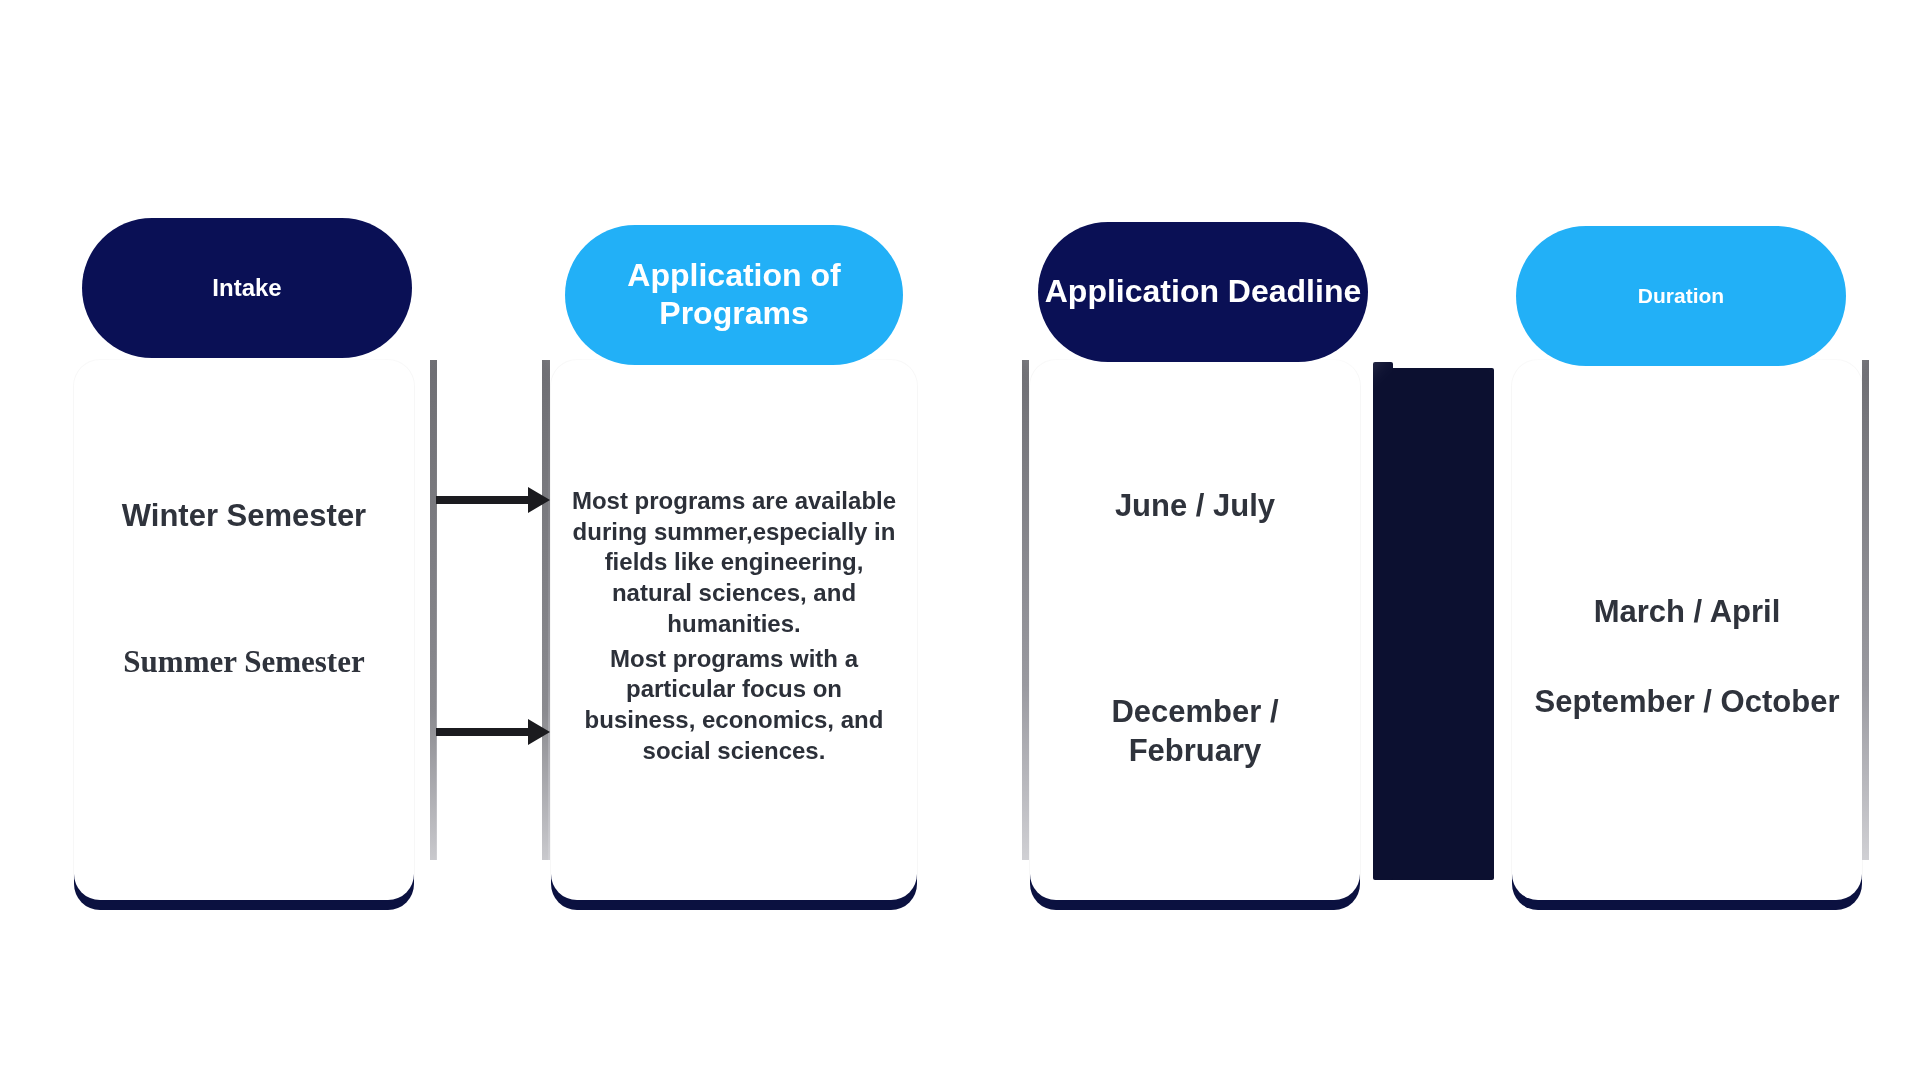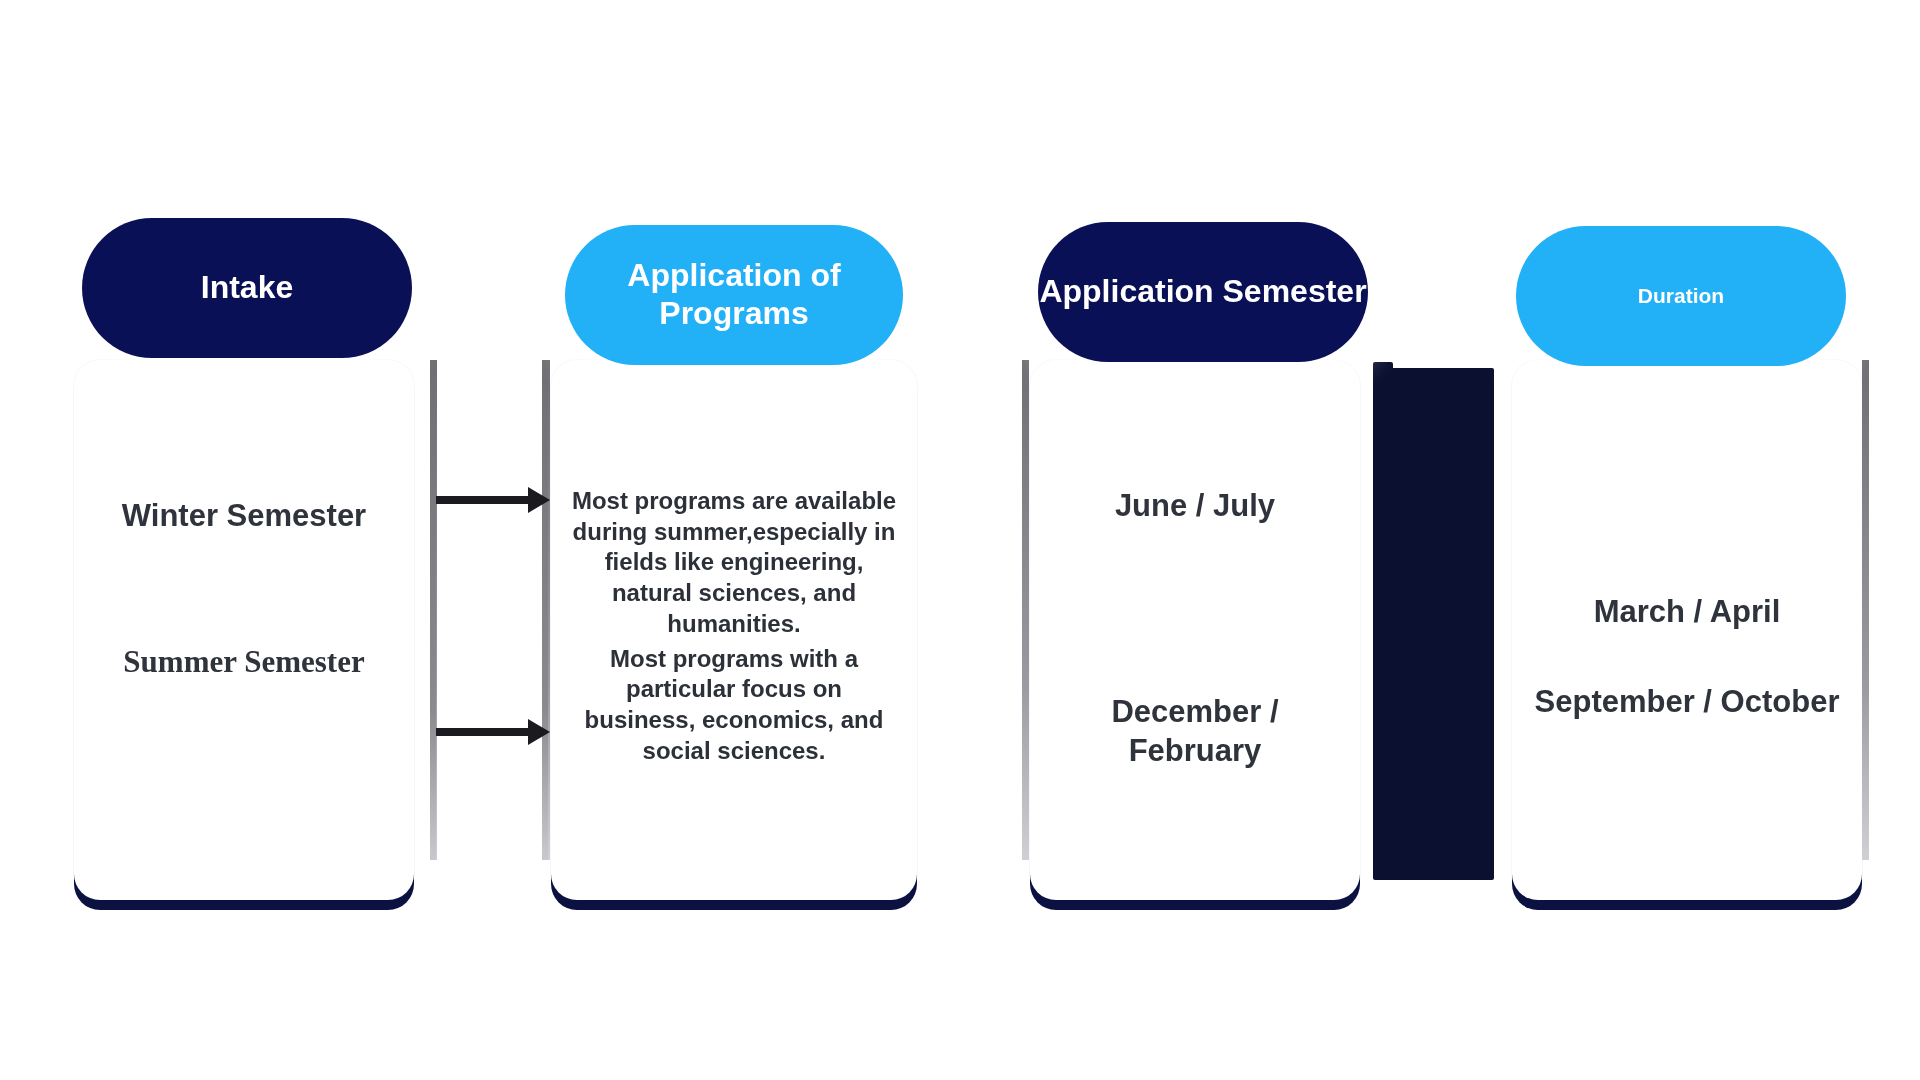--- a/index.html
+++ b/index.html
@@ -120,21 +120,21 @@
 
   <div class="edge-bar" style="left:430px; top:360px; height:500px;"></div>
 
   <div class="card" style="left:74px; top:360px; width:340px; height:540px;">
     <div class="card-inner">
       <div class="row big" style="margin-top:72px;">Winter Semester</div>
       <div class="row big" style="margin-top:106px;font-family:Liberation Serif, serif;">Summer Semester</div>
     </div>
   </div>
 
-  <div class="pill navy" style="left:82px; top:218px; width:330px; height:140px; font-size:32px;">
+  <div class="pill navy" style="left:82px; top:218px; width:330px; height:140px; font-size:24px;">
     <span>Intake</span>
   </div>
 
   <div class="connector" style="left:430px; top:360px; width:120px; height:540px;">
     <div class="rail" style="left:0; height:500px;"></div>
     <div class="rail" style="left:112px; height:500px;"></div>
 
     <div class="arrow-line" style="left:6px; top:136px; width:96px;"></div>
     <div class="arrow-head" style="left:98px; top:127px;"></div>
 
@@ -158,21 +158,21 @@
   <div class="edge-bar" style="left:1022px; top:360px; height:500px;"></div>
 
   <div class="card" style="left:1030px; top:360px; width:330px; height:540px;text-decoration:underline;">
     <div class="card-inner">
       <div class="row big" style="margin-top:62px;">June / July</div>
       <div class="row big" style="margin-top:166px;">December / February</div>
     </div>
   </div>
 
   <div class="pill navy" style="left:1038px; top:222px; width:330px; height:140px; font-size:32px;">
-    <span>Application Semester</span>
+    <span>Application Deadline</span>
   </div>
 
   <div class="dark-block" style="left:1382px; top:368px; width:112px; height:512px;"></div>
   <div class="dark-block" style="left:1373px; top:362px; width:20px; height:518px;"></div>
 
   <div class="card" style="left:1512px; top:360px; width:350px; height:540px;">
     <div class="card-inner">
       <div class="row big" style="margin-top:168px;">March / April</div>
       <div class="row big" style="margin-top:50px;">September / October</div>
     </div>

